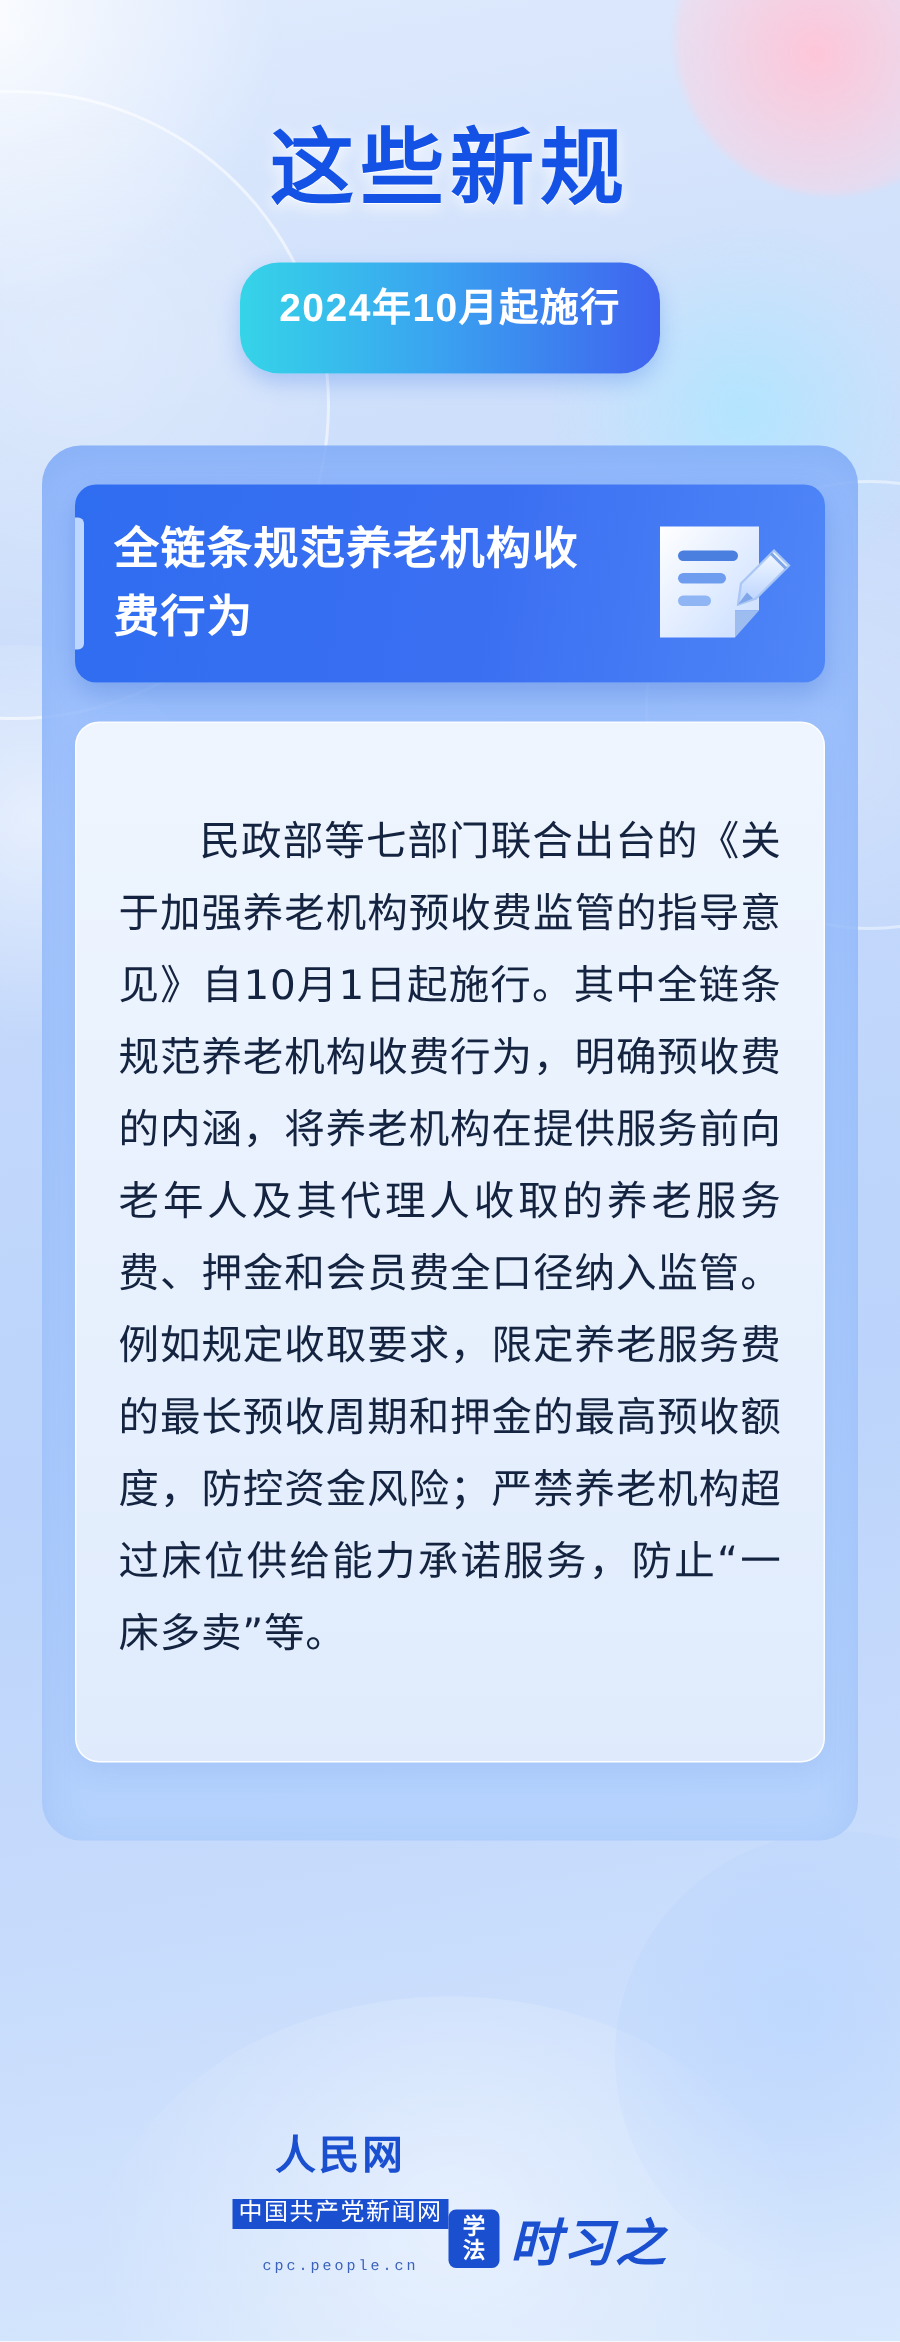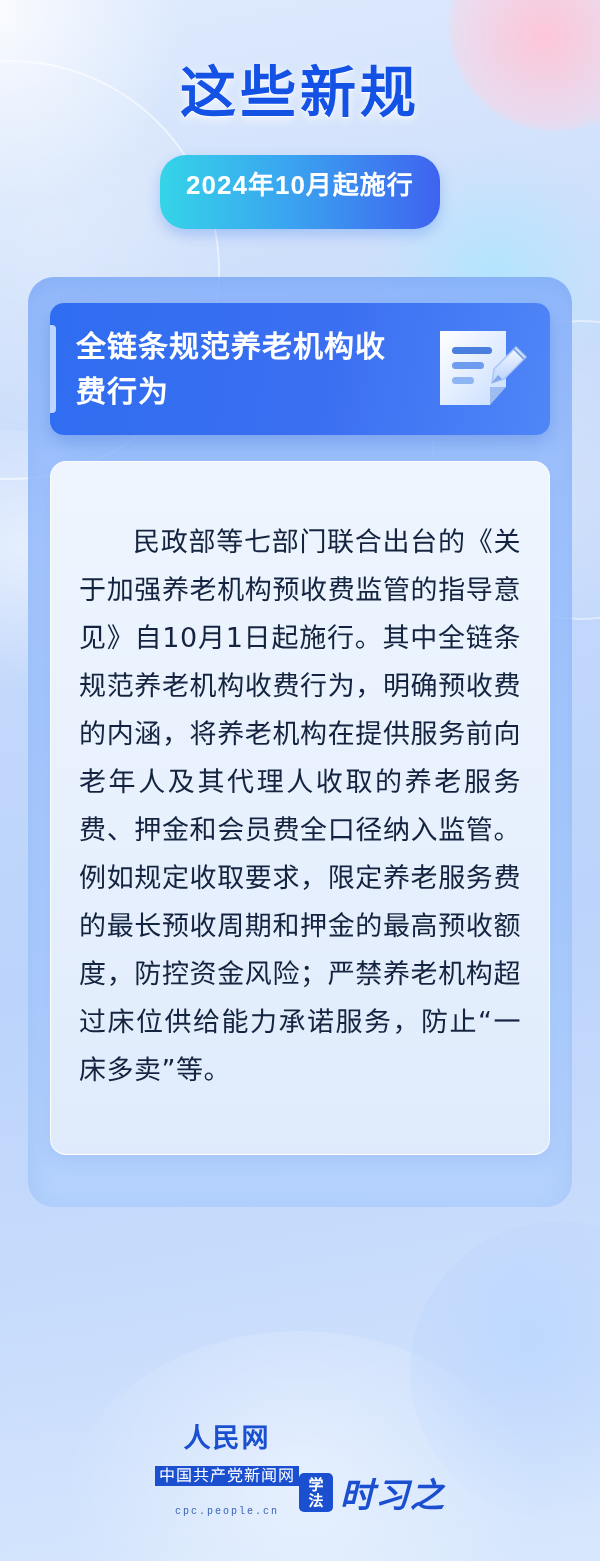--- a/index.html
+++ b/index.html
@@ -66,20 +66,21 @@
     right: -110px; bottom: 40px;
     background: radial-gradient(circle at 40% 40%, rgba(180,210,255,.6), rgba(190,215,255,0) 72%);
   }
 
   
   .header {
     position: relative;
     padding-top: 58px;
     text-align: center;
     z-index: 3;
+    margin-top: 20px;
   }
   .title-line {
     font-family: "DejaVu Sans", "Liberation Sans", sans-serif;
     font-weight: bold;
     letter-spacing: 4px;
     line-height: 1.26;
     color: #1452e6;
     text-shadow: 0 3px 10px rgba(255,255,255,.85), 0 1px 0 #ffffff;
   }
   .title-line.l1 { font-size: 56px; }

